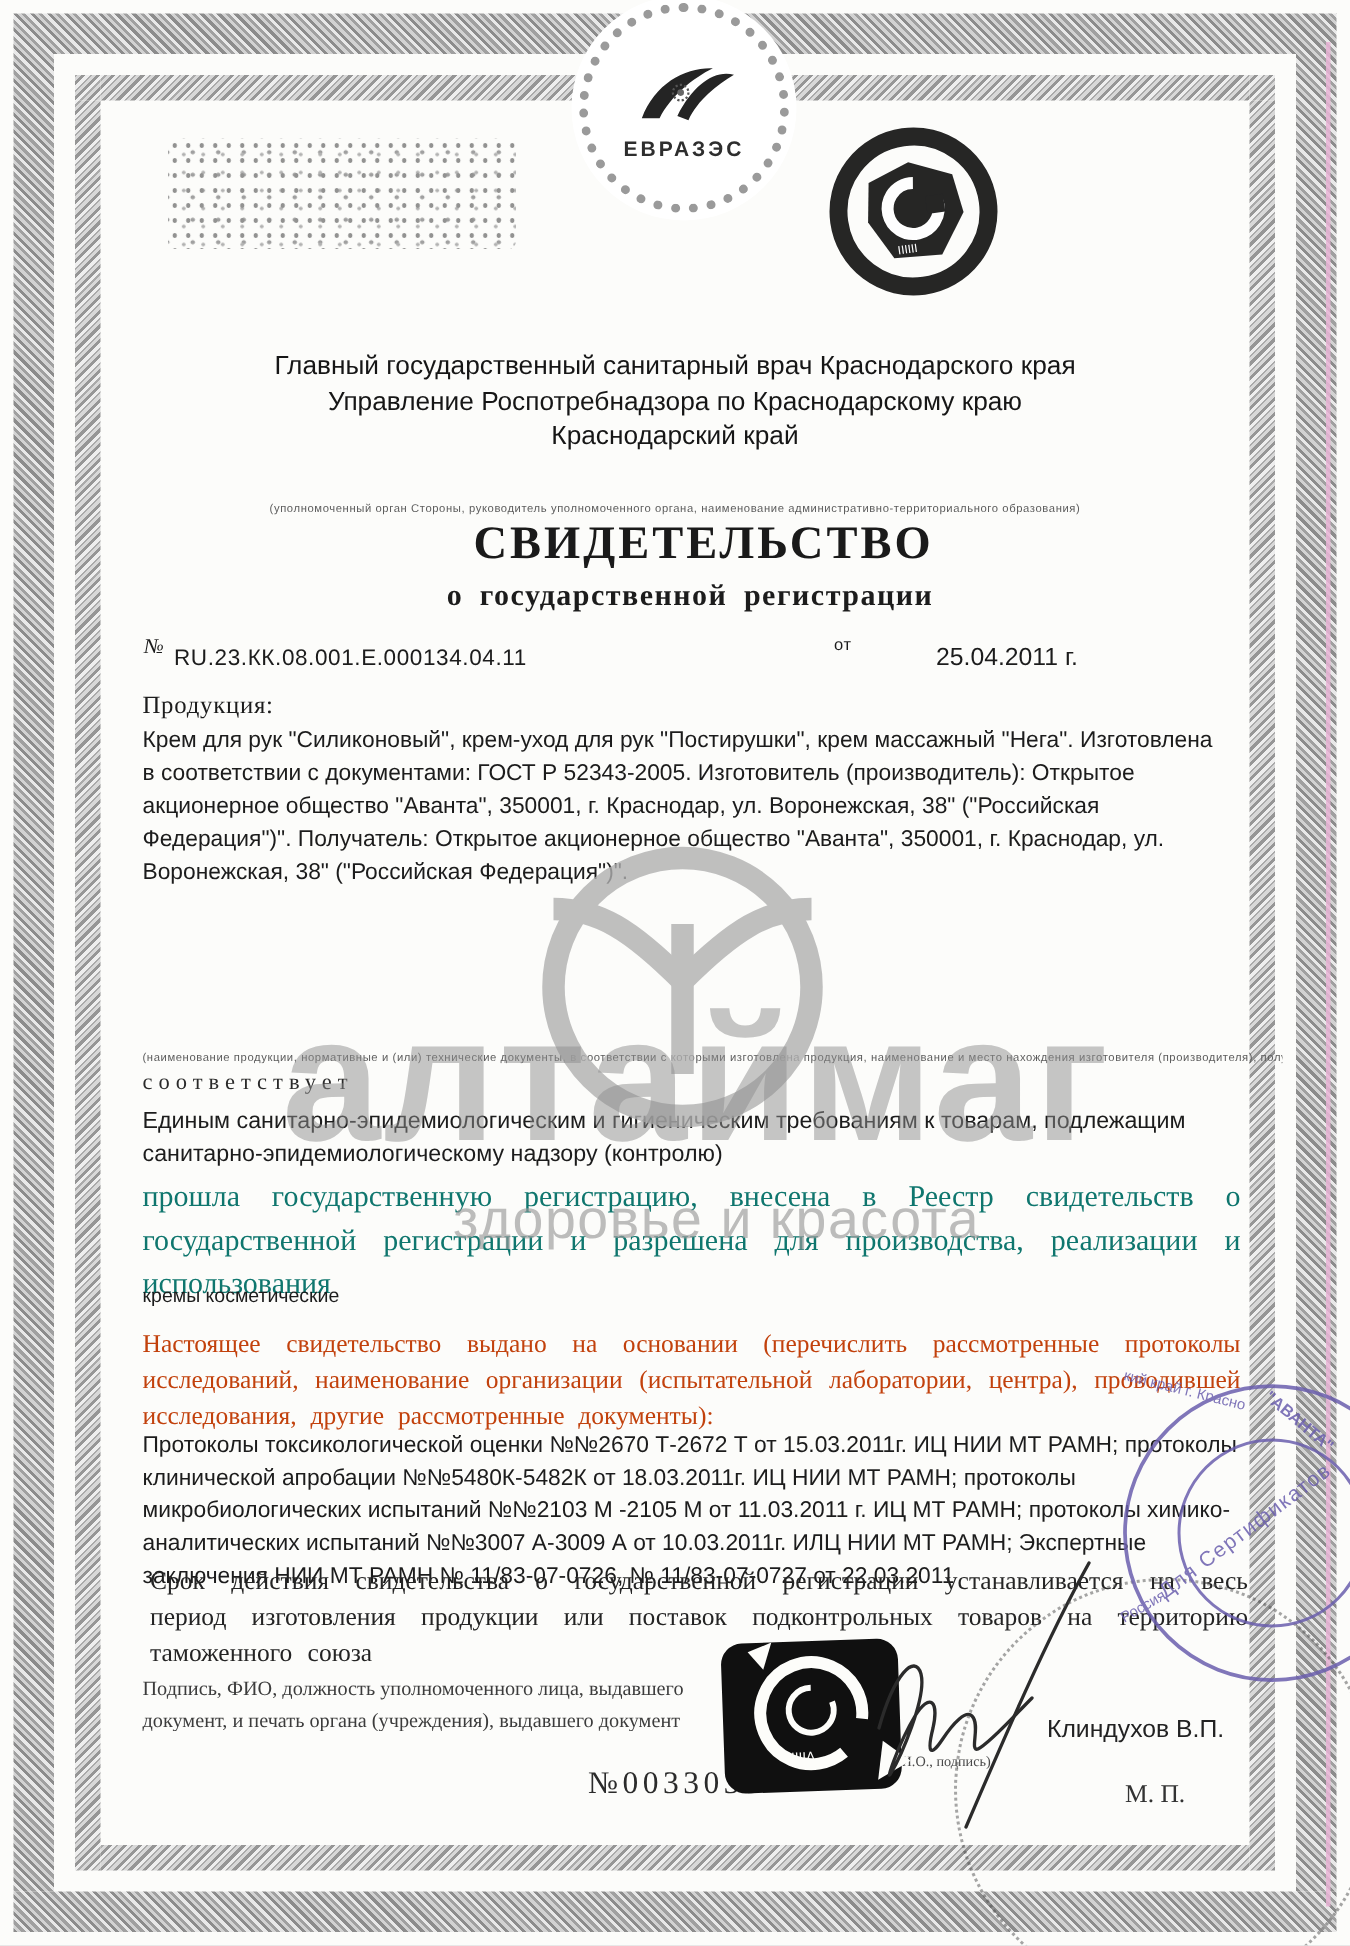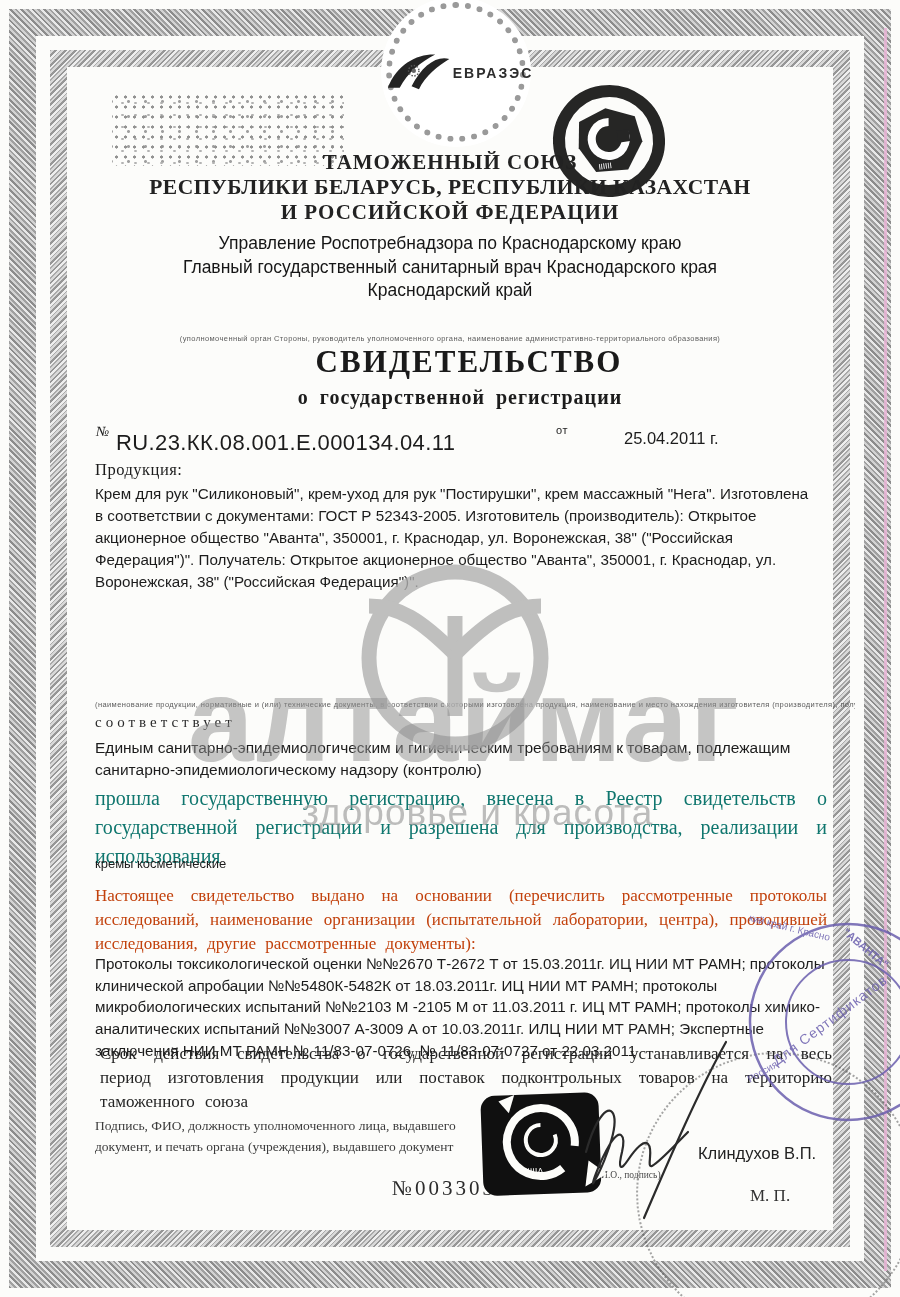--- a/index.html
+++ b/index.html
@@ -5,21 +5,21 @@
   html,body{margin:0;padding:0;background:#d9d9d9;}
   .page{position:relative;width:900px;height:1297px;background:#fcfcfa;overflow:hidden;
         font-family:"Liberation Sans",sans-serif;color:#1c1c1c;}
   
   .band{position:absolute;pointer-events:none;}
   .band-outer{inset:9px;border:27px solid;border-image:repeating-linear-gradient(45deg,#8c8c8c 0 2px,#d2d2d2 2px 4px,#a0a0a0 4px 6px,#e8e8e8 6px 8px) 27;filter:blur(.35px);}
   .band-inner{inset:50px;border:17px solid;border-image:repeating-linear-gradient(-45deg,#969696 0 2px,#d8d8d8 2px 4px,#aaaaaa 4px 5px,#eeeeee 5px 7px) 17;filter:blur(.3px);}
   .pink-line{position:absolute;left:884px;top:28px;width:3px;height:1243px;background:#e9b4d6;opacity:.85;}
   
   .medallion{position:absolute;left:calc(50% - 64px);top:2px;width:128px;height:128px;border-radius:50%;
-             background:#fff;border:6px dotted #9a9a9a;box-shadow:0 0 0 5px #fff;display:flex;flex-direction:row;
+             background:#fff;border:6px dotted #9a9a9a;box-shadow:0 0 0 5px #fff;display:flex;flex-direction:column;
              align-items:center;justify-content:center;}
   .medallion .label{font-weight:bold;font-size:14px;letter-spacing:2px;color:#2e2e2e;margin-top:2px;}
   
   .speckle{position:absolute;left:112px;top:92px;width:232px;height:74px;border-radius:5px;opacity:.75;
            background-image:radial-gradient(#6f6f6f 1.2px,transparent 1.7px),radial-gradient(#9a9a9a 1px,transparent 1.5px),radial-gradient(#828282 1.3px,transparent 1.8px);
            background-size:9px 10px,13px 12px,17px 15px;background-position:0 0,4px 5px,8px 2px;filter:blur(.3px);}
   
   .stamp-top{position:absolute;left:552px;top:84px;width:114px;height:114px;transform:rotate(-8deg);opacity:.92;}
   
   .center{text-align:center;}
@@ -27,21 +27,21 @@
   .org .l1{font-size:21px;letter-spacing:1px;}
   .org .l2{font-size:21.5px;letter-spacing:.5px;}
   .org .l3{font-size:21px;letter-spacing:1px;}
   .dept{position:absolute;left:80px;right:80px;top:232px;font-size:17.5px;line-height:1.35;color:#161616;}
   .fineprint{position:absolute;color:#5c5c5c;font-size:7.5px;letter-spacing:.4px;white-space:nowrap;filter:blur(.45px);}
   .fp1{left:0;right:0;top:334px;text-align:center;}
   .fp2{left:95px;top:700px;width:760px;overflow:hidden;}
   .title{position:absolute;left:0;right:0;top:344px;font-family:"Liberation Serif",serif;font-weight:bold;font-size:31px;letter-spacing:2px;color:#1a1a1a;padding-left:38px;}
   .subtitle{position:absolute;left:0;right:0;top:386px;font-family:"Liberation Serif",serif;font-weight:bold;font-size:20px;letter-spacing:1px;word-spacing:5px;padding-left:20px;}
   .no-label{position:absolute;left:96px;top:424px;font-family:"Liberation Serif",serif;font-style:italic;font-size:14px;}
-  .no-value{position:absolute;left:116px;top:430px;font-size:22px;letter-spacing:.4px;}
+  .no-value{position:absolute;left:116px;top:430px;font-size:15px;letter-spacing:.4px;}
   .date-label{position:absolute;left:556px;top:424px;font-size:11px;letter-spacing:.5px;}
   .date-value{position:absolute;left:584px;top:429px;font-size:16.5px;margin-left:40px;}
   .prod-label{position:absolute;left:95px;top:460px;font-family:"Liberation Serif",serif;font-size:16.5px;letter-spacing:.5px;}
   .prod-text{position:absolute;left:95px;top:483px;width:718px;font-size:15.2px;line-height:1.45;}
   .lead{position:absolute;left:95px;top:714px;font-family:"Liberation Serif",serif;font-size:15px;letter-spacing:4px;color:#2a2a2a;}
   .conf-text{position:absolute;left:95px;top:737px;width:724px;font-size:15.5px;line-height:1.45;}
   .reg-text{position:absolute;left:95px;top:784px;width:732px;font-family:"Liberation Serif",serif;font-size:20px;line-height:1.45;text-align:justify;word-spacing:7px;color:#0f766e;}
   .prod-type{position:absolute;left:95px;top:856px;font-size:13px;font-weight:400;}
   .basis-intro{position:absolute;left:95px;top:884px;width:732px;font-family:"Liberation Serif",serif;font-size:17px;line-height:1.4;text-align:justify;word-spacing:5px;color:#c2410c;}
   .protocols{position:absolute;left:95px;top:953px;width:742px;font-size:15.2px;line-height:1.43;}
@@ -94,28 +94,23 @@
   <div class="stamp-top">
     <svg width="114" height="114" viewBox="0 0 114 114">
       <circle cx="57" cy="57" r="50" fill="none" stroke="#141414" stroke-width="12"></circle>
       <path d="M30,34 L58,24 L86,36 L90,62 L72,88 L40,86 L26,60 Z" fill="#141414"></path>
       <circle cx="57" cy="55" r="17" fill="none" stroke="#fff" stroke-width="8" stroke-dasharray="70 20" transform="rotate(40 57 55)"></circle>
       <rect x="66" y="48" width="12" height="12" fill="#141414"></rect>
       <text x="43" y="84" fill="#fff" font-size="8" font-family="Liberation Sans,sans-serif">ΙΙΙΙΙΙ</text>
     </svg>
   </div>
 
-  <div class="org center">
-    <div class="l1">ТАМОЖЕННЫЙ СОЮЗ</div>
-    <div class="l2">РЕСПУБЛИКИ БЕЛАРУСЬ, РЕСПУБЛИКИ КАЗАХСТАН</div>
-    <div class="l3">И РОССИЙСКОЙ ФЕДЕРАЦИИ</div>
-  </div>
   <div class="dept center">
+    <div>Главный государственный санитарный врач Краснодарского края</div>
     <div>Управление Роспотребнадзора по Краснодарскому краю</div>
-    <div>Главный государственный санитарный врач Краснодарского края</div>
     <div>Краснодарский край</div>
   </div>
   <div class="fineprint fp1">(уполномоченный орган Стороны, руководитель уполномоченного органа, наименование административно-территориального образования)</div>
 
   <div class="title center">СВИДЕТЕЛЬСТВО</div>
   <div class="subtitle center">о государственной регистрации</div>
 
   <span class="no-label">№</span>
   <span class="no-value">RU.23.КК.08.001.Е.000134.04.11</span>
   <span class="date-label">от</span>

